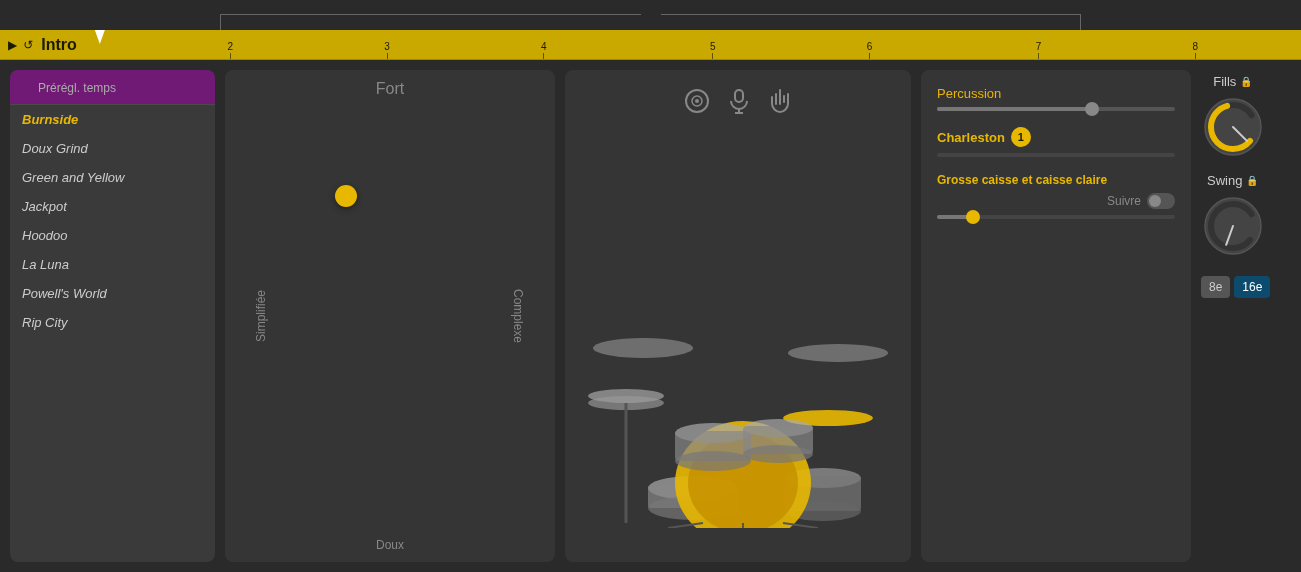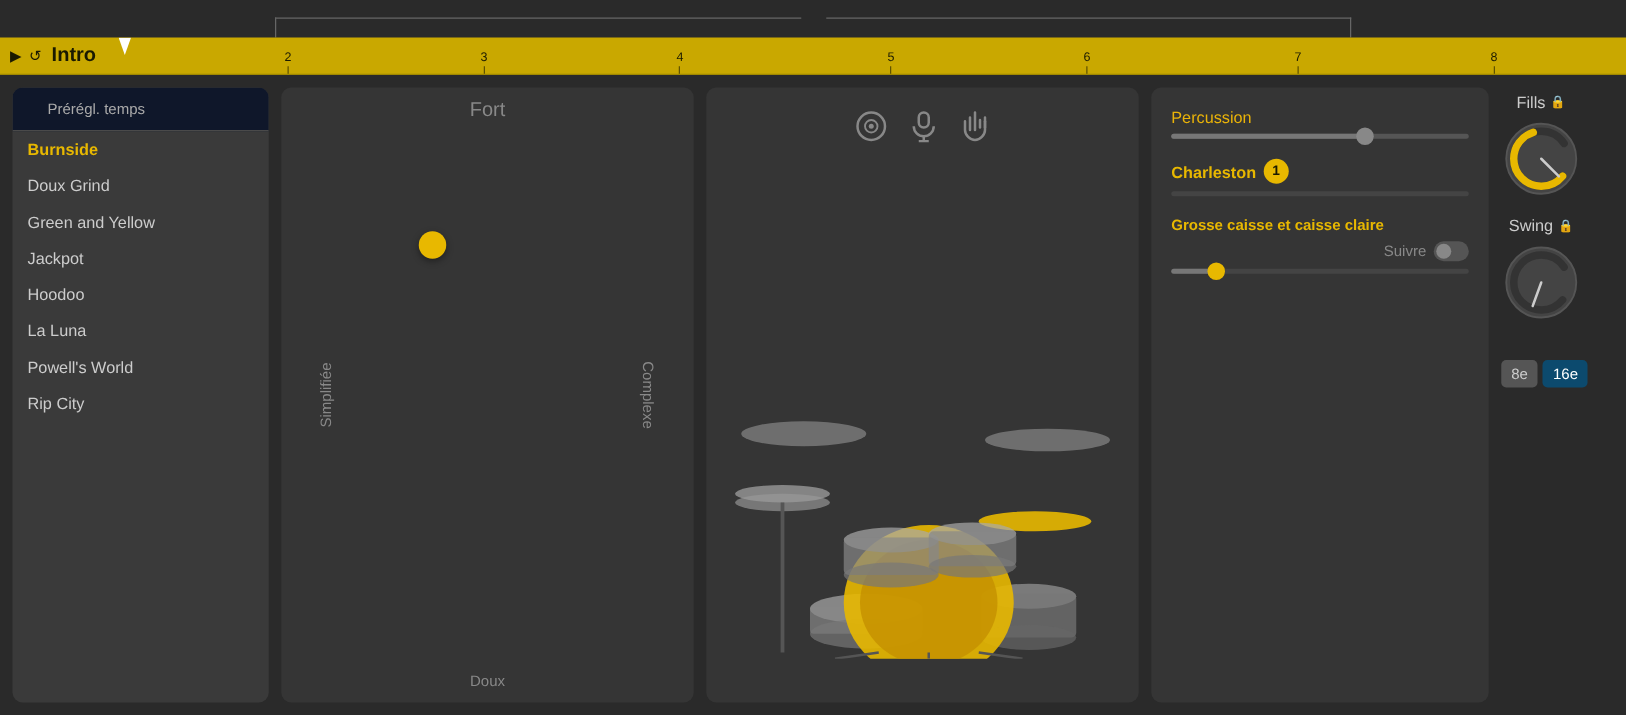--- a/index.html
+++ b/index.html
@@ -47,33 +47,34 @@
     
     .sidebar {
       width: 205px;
       background: #3a3a3a;
       border-radius: 8px;
       overflow: hidden;
       flex-shrink: 0;
     }
     .sidebar-header {
       padding: 8px 28px;
-      background: #0f172a;
+      background: #701a75;
       border-bottom: 1px solid #4a4a4a;
     }
     .sidebar-header-label {
       color: #aaa;
       font-size: 12px;
       font-weight: 500;
     }
     .sidebar-item {
       padding: 7px 12px;
       font-size: 13px;
       color: #ccc;
       cursor: pointer;
+      font-style: italic;
     }
     .sidebar-item.active {
       color: #e8b800;
       font-weight: 600;
     }
 
     
     .center-panels {
       display: flex;
       gap: 10px;
@@ -286,21 +287,21 @@
       position: relative;
     }
     .knob svg {
       width: 100%;
       height: 100%;
     }
 
     .note-buttons {
       display: flex;
       gap: 4px;
-      margin-top: 16px;
+      margin-top: 4px;
     }
     .note-btn {
       padding: 4px 8px;
       background: #555;
       border-radius: 4px;
       font-size: 12px;
       color: #ccc;
       cursor: pointer;
       border: none;
     }

